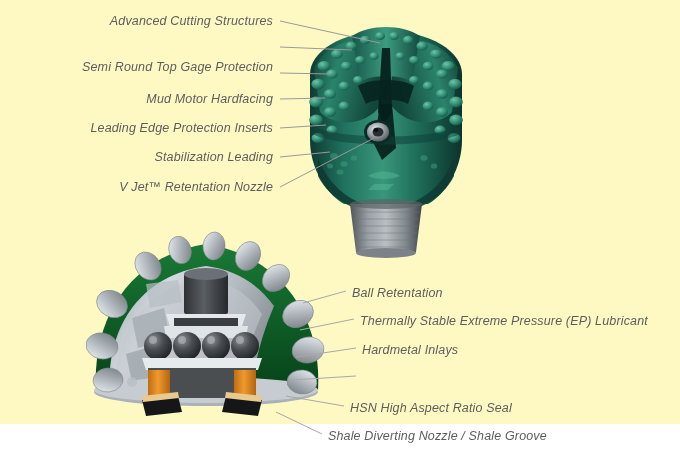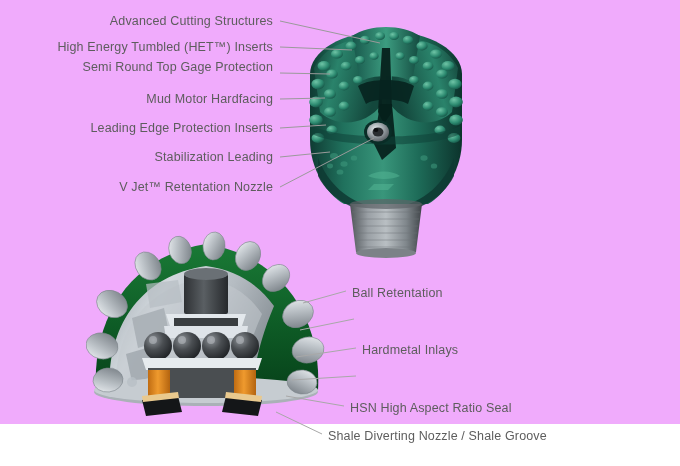--- a/index.html
+++ b/index.html
@@ -1,20 +1,20 @@
 <!DOCTYPE html>
 <html><head>
 <meta charset="utf-8">
 <style>
   html,body{margin:0;padding:0;background:#ffffff;}
   body{
     width:680px;height:466px;overflow:hidden;position:relative;
     font-family:"Liberation Sans","DejaVu Sans",sans-serif;
   }
-  #stage{position:absolute;left:0;top:0;width:680px;height:424px;background:#f0abfc;}
+  #stage{position:absolute;left:0;top:0;width:680px;height:424px;background:#fef9c3;font-style:italic;}
 
   .lbl{
     position:absolute;
     font-size:12.5px;
     color:#5d5d5d;
     letter-spacing:0.15px;
     white-space:nowrap;
     line-height:14px;
   }
   .lbl.r{text-align:right;}
@@ -326,25 +326,25 @@
       <path class="lead2" d="M303,303 L346,291"></path>
       <path class="lead2" d="M300,330 L354,319"></path>
       <path class="lead2" d="M296,357 L356,348"></path>
       <path class="lead2" d="M292,380 L356,376"></path>
       <path class="lead2" d="M286,396 L344,406"></path>
       <path class="lead2" d="M276,412 L322,434"></path>
     </g>
   </svg>
 
   <div class="lbl r" style="right:407px;top:14px">Advanced Cutting Structures</div>
-  <div class="lbl r" style="right:407px;top:40px">High Energy Tumbled (HET™) Inserts</div>
   <div class="lbl r" style="right:407px;top:60px">Semi Round Top Gage Protection</div>
   <div class="lbl r" style="right:407px;top:92px">Mud Motor Hardfacing</div>
   <div class="lbl r" style="right:407px;top:121px">Leading Edge Protection Inserts</div>
   <div class="lbl r" style="right:407px;top:150px">Stabilization Leading</div>
   <div class="lbl r" style="right:407px;top:180px">V Jet™ Retentation Nozzle</div>
 
   <div class="lbl l" style="left:352px;top:286px">Ball Retentation</div>
+  <div class="lbl l" style="left:360px;top:314px">Thermally Stable Extreme Pressure (EP) Lubricant</div>
   <div class="lbl l" style="left:362px;top:343px">Hardmetal Inlays</div>
   <div class="lbl l" style="left:350px;top:401px">HSN High Aspect Ratio Seal</div>
   <div class="lbl l" style="left:328px;top:429px">Shale Diverting Nozzle / Shale Groove</div>
 
 </div>
 
 </body></html>

